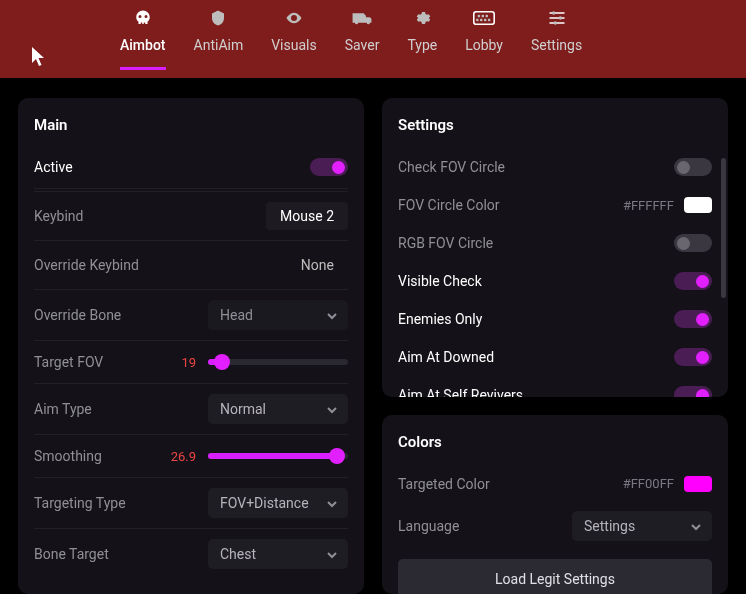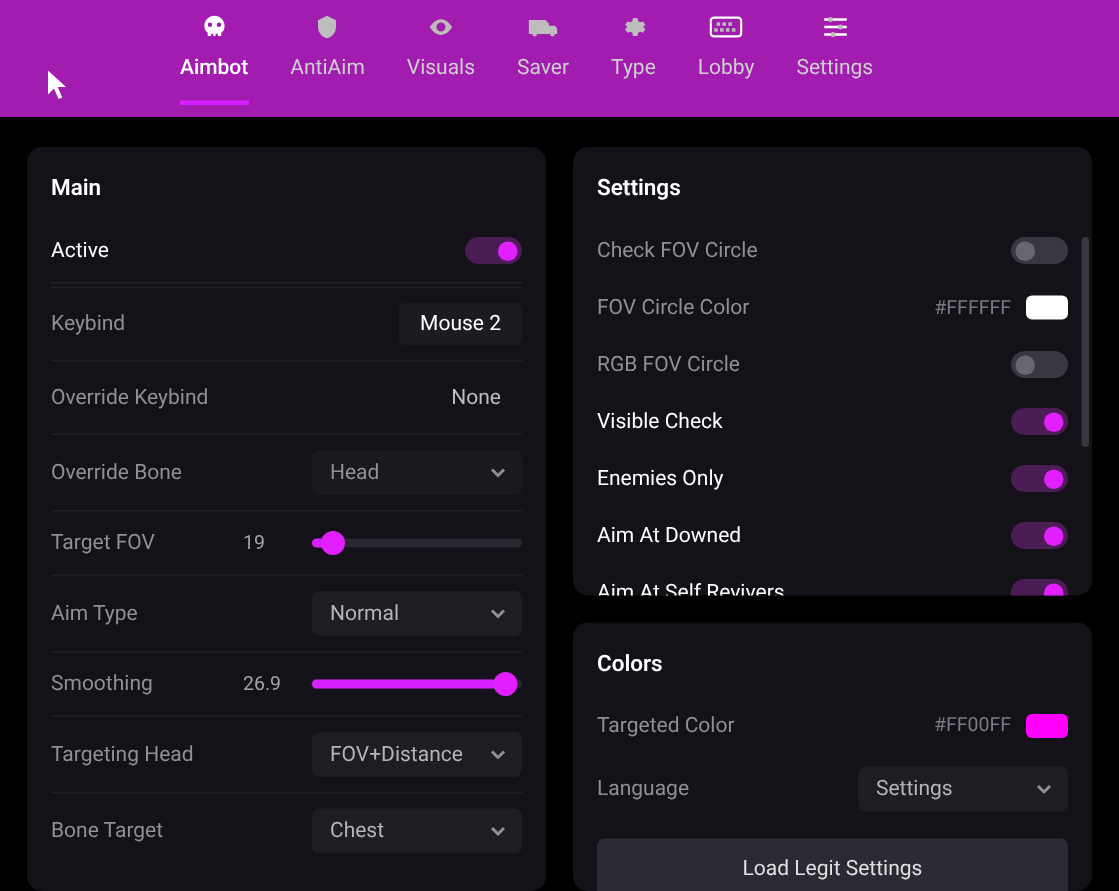--- a/index.html
+++ b/index.html
@@ -8,21 +8,21 @@
     color: #fff;
     font-family: -apple-system, BlinkMacSystemFont, "Segoe UI", Roboto, sans-serif;
     width: 746px;
     height: 594px;
     overflow: hidden;
   }
   .topbar {
     display: flex;
     align-items: center;
     height: 78px;
-    background: #a21caf;
+    background: #7f1d1d;
     padding: 0 30px;
   }
   .cursor {
     position: absolute;
     left: 32px;
     top: 47px;
     pointer-events: none;
     z-index: 10;
   }
   .tabs {
@@ -112,21 +112,21 @@
     justify-content: space-between;
     align-items: center;
     gap: 12px;
   }
   .select.dim { color: #8f8f95; background: #1b1920; }
   .chev { width: 12px; height: 12px; }
   .chev svg { stroke: #8f8f95; }
   .slider-row {
     display: flex; align-items: center; gap: 12px; flex: 1; justify-content: flex-end;
   }
-  .slider-val { font-size: 13px; color: #a3a3a3; min-width: 34px; text-align: left;}
+  .slider-val { font-size: 13px; color: #ef4444; min-width: 34px; text-align: right;}
   .slider {
     width: 140px; height: 6px; border-radius: 3px;
     background: #2a2830;
     position: relative;
   }
   .slider-fill {
     position: absolute; left: 0; top: 0; bottom: 0;
     background: #d81fff;
     border-radius: 3px;
   }
@@ -305,21 +305,21 @@
         <span class="slider-val">26.9</span>
         <div class="slider">
           <div class="slider-fill" style="width:92%"></div>
           <div class="slider-thumb" style="left:92%"></div>
         </div>
       </div>
     </div>
     <div class="divider"></div>
 
     <div class="row">
-      <span class="row-label">Targeting Head</span>
+      <span class="row-label">Targeting Type</span>
       <div class="select">
         <span>FOV+Distance</span>
         <span class="chev"><svg viewBox="0 0 12 12" fill="none" stroke-width="2">
               <path d="M2 4 L6 8 L10 4"></path>
             </svg></span>
       </div>
     </div>
     <div class="divider"></div>
 
     <div class="row">

